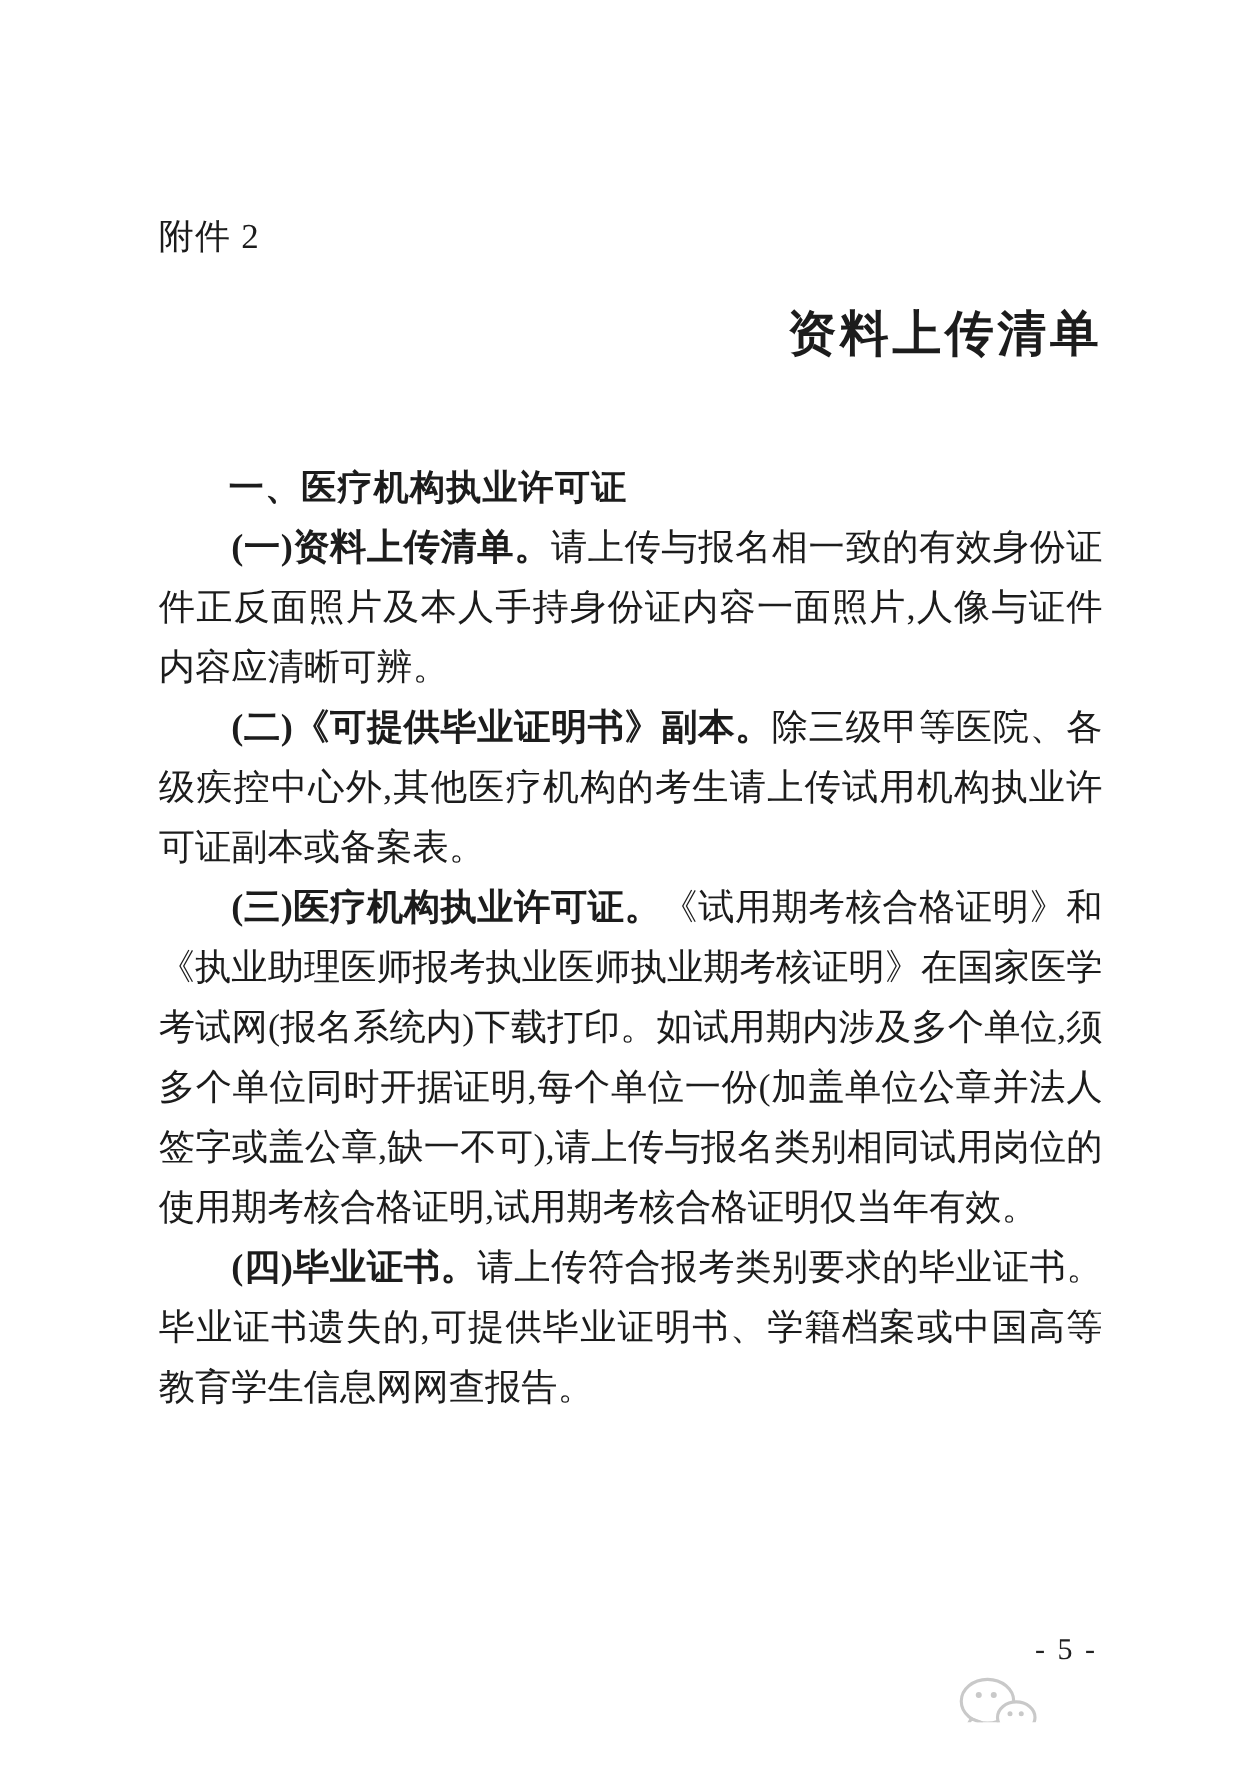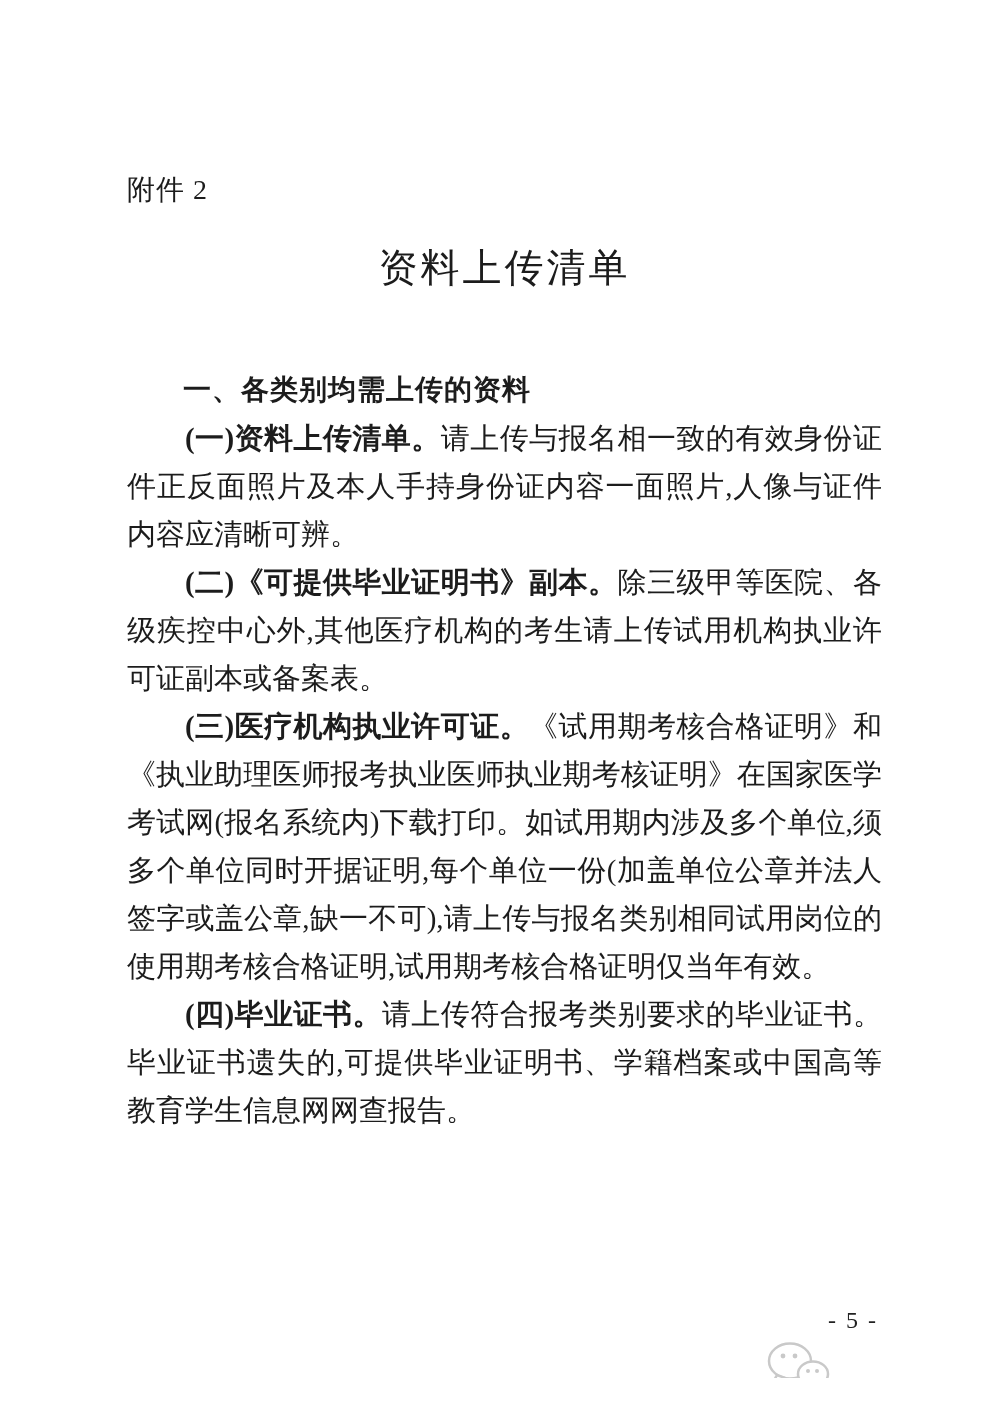--- a/index.html
+++ b/index.html
@@ -22,23 +22,23 @@
     top: 172px;
     width: 755px;
   }
   .attachment-label {
     font-size: 28px;
     line-height: 36px;
     letter-spacing: 1px;
   }
   .doc-title {
     margin-top: 34px;
-    text-align: center;
+    text-align: right;
     font-size: 39px;
-    font-weight: normal;
+    font-weight: bold;
     letter-spacing: 3px;
     line-height: 52px;
   }
   .section-heading {
     margin-top: 72px;
     font-family: "Liberation Sans", "DejaVu Sans", sans-serif;
     font-size: 28px;
     font-weight: bold;
     line-height: 48px;
     text-indent: 2em;
@@ -87,21 +87,21 @@
 </head>
 <body>
 
 <div class="page">
   <div class="content">
 
     <div class="attachment-label">附件 2</div>
 
     <div class="doc-title">资料上传清单</div>
 
-    <div class="section-heading">一、各类别均需上传的资料</div>
+    <div class="section-heading">一、医疗机构执业许可证</div>
 
     <p class="para"><span class="lead">(一)资料上传清单。</span><span>请上传与报名相一致的有效身份证件正反面照片及本人手持身份证内容一面照片,人像与证件内容应清晰可辨。</span></p>
 
     <p class="para"><span class="lead">(二)《可提供毕业证明书》副本。</span><span>除三级甲等医院、各级疾控中心外,其他医疗机构的考生请上传试用机构执业许可证副本或备案表。</span></p>
 
     <p class="para"><span class="lead">(三)医疗机构执业许可证。</span><span>《试用期考核合格证明》和《执业助理医师报考执业医师执业期考核证明》在国家医学考试网(报名系统内)下载打印。如试用期内涉及多个单位,须多个单位同时开据证明,每个单位一份(加盖单位公章并法人签字或盖公章,缺一不可),请上传与报名类别相同试用岗位的使用期考核合格证明,试用期考核合格证明仅当年有效。</span></p>
 
     <p class="para"><span class="lead">(四)毕业证书。</span><span>请上传符合报考类别要求的毕业证书。毕业证书遗失的,可提供毕业证明书、学籍档案或中国高等教育学生信息网网查报告。</span></p>
 
 

